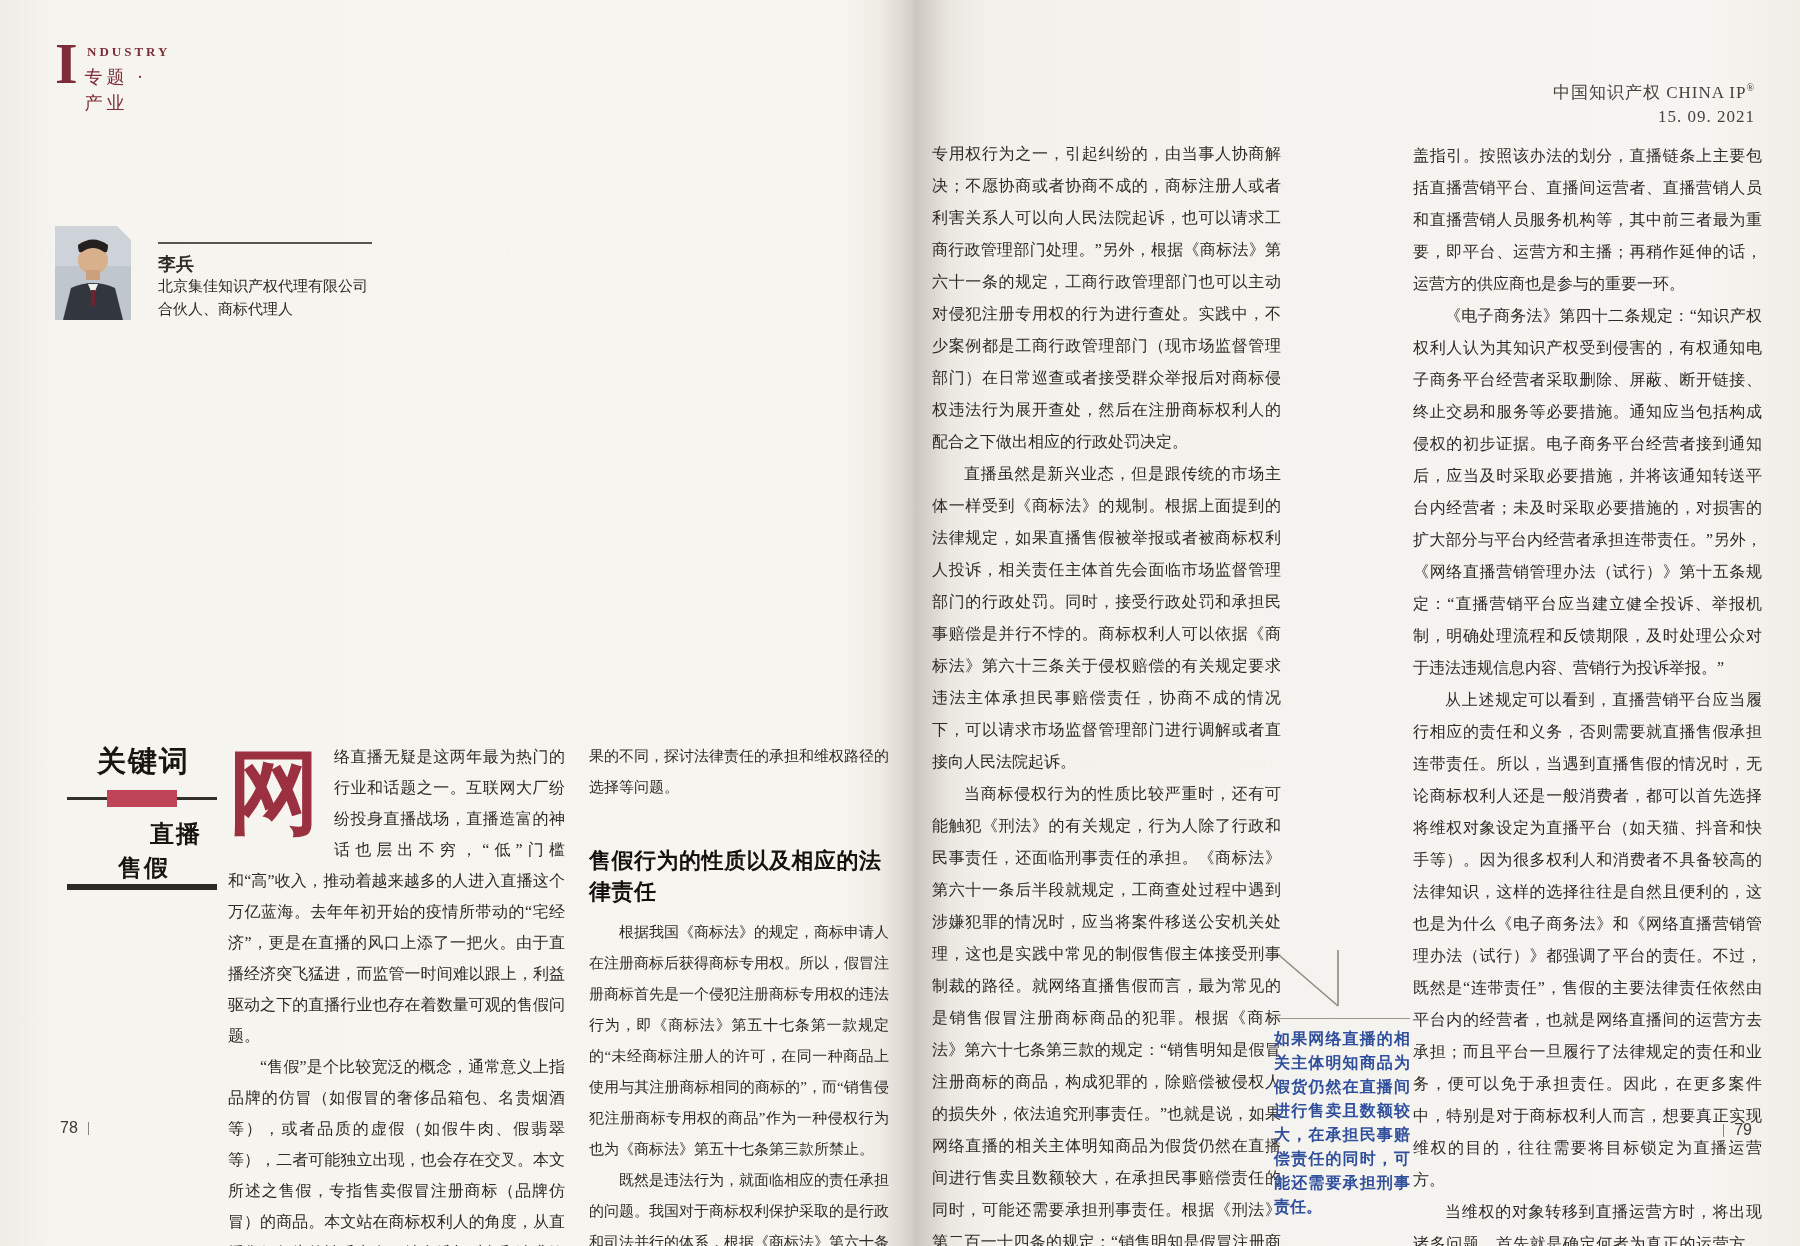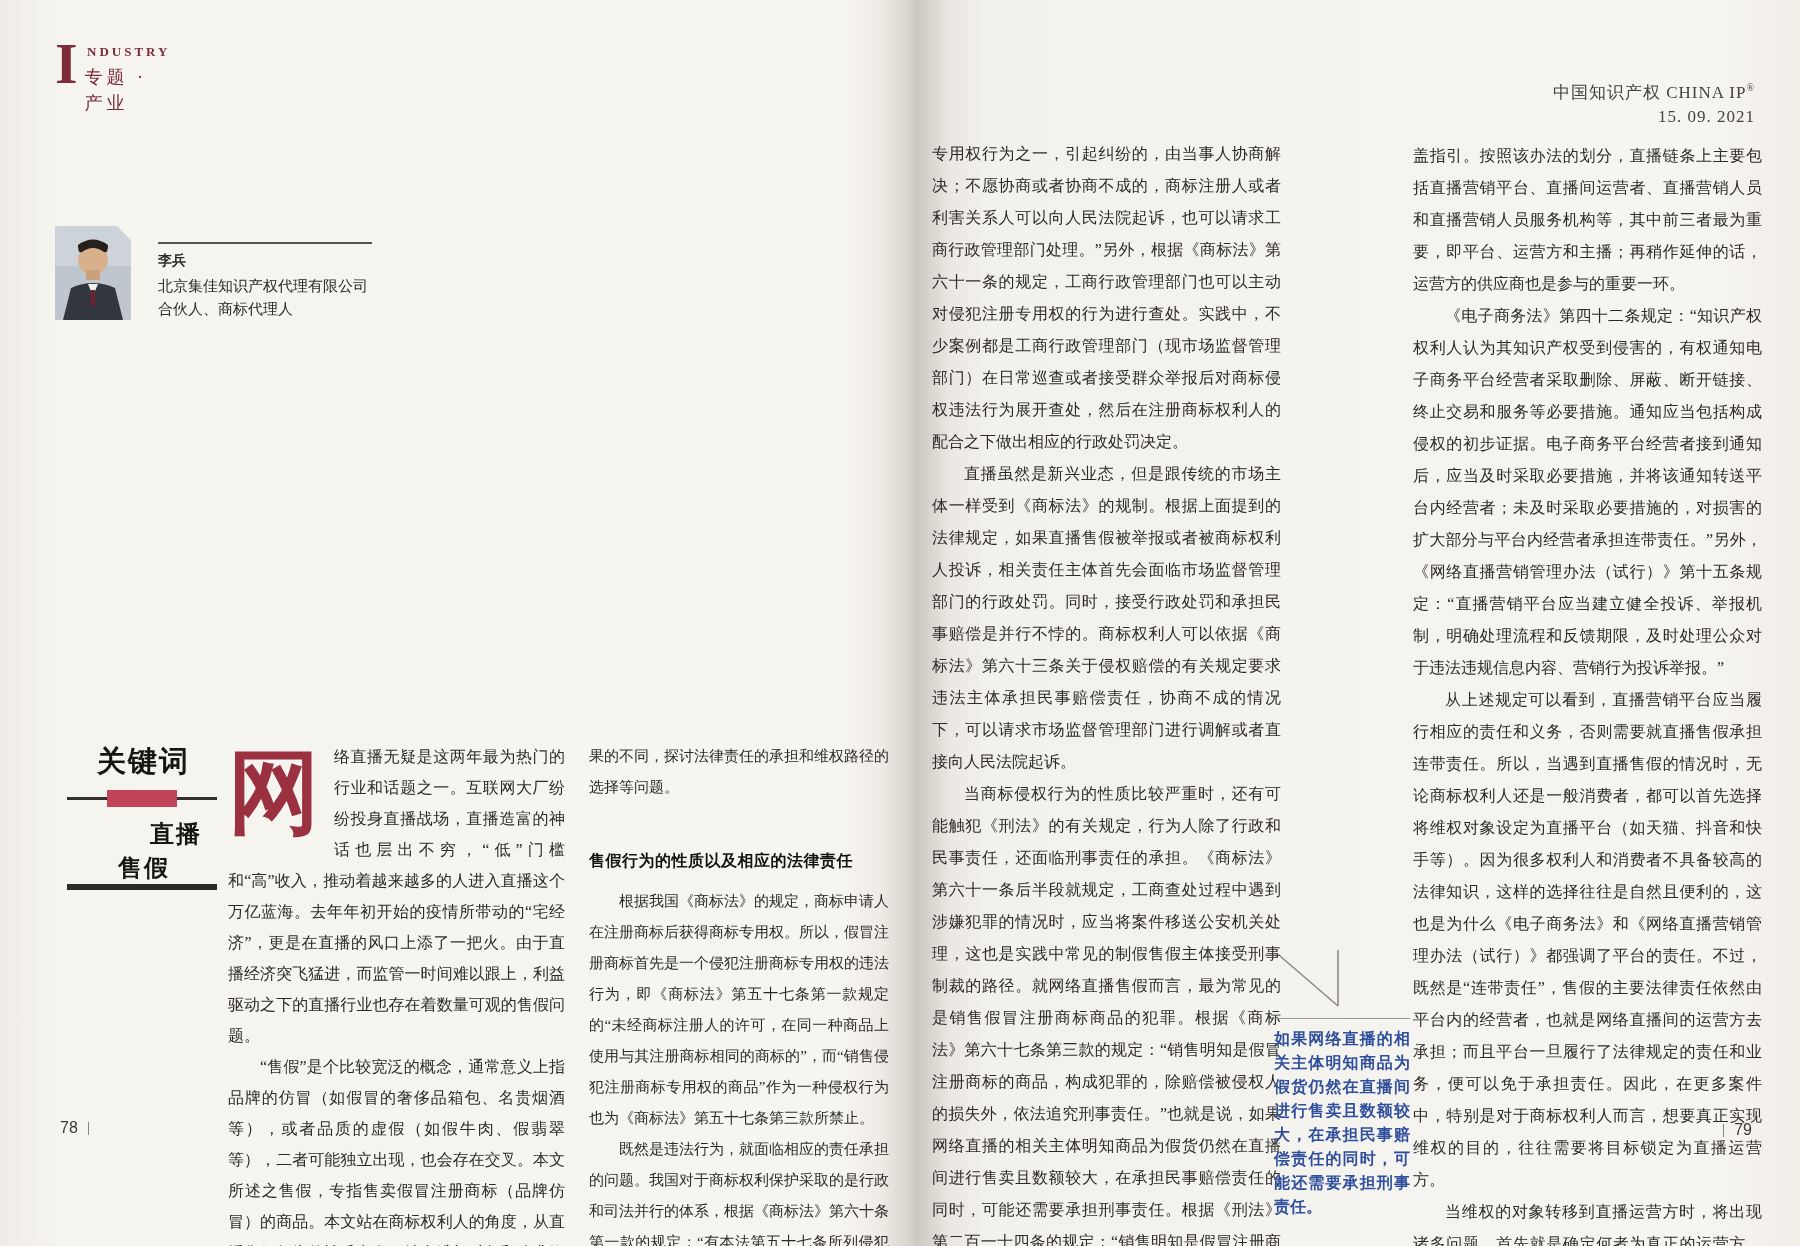--- a/index.html
+++ b/index.html
@@ -40,21 +40,21 @@
   .author-photo{
     position:absolute;left:55px;top:226px;width:76px;height:94px;
     background:linear-gradient(135deg,#cfd3d8 0%,#b4bac2 55%,#8e959e 100%);
     overflow:hidden;
   }
   .photo-notch{
     position:absolute;right:-1px;top:-1px;width:0;height:0;
     border-left:16px solid transparent;border-top:16px solid #f6f4ef;
   }
   .author-rule{position:absolute;left:158px;top:242px;width:214px;height:2px;background:#5a5450;}
-  .author-name{position:absolute;left:158px;top:252px;font-size:14px;font-weight:bold;color:#2c2a27;
+  .author-name{position:absolute;left:158px;top:252px;font-size:18px;font-weight:bold;color:#2c2a27;
     font-family:"Liberation Sans",sans-serif;}
   .author-company{position:absolute;left:158px;top:277px;font-size:15px;color:#2c2a27;
     font-family:"Liberation Sans",sans-serif;}
   .author-role{position:absolute;left:158px;top:300px;font-size:15px;color:#2c2a27;
     font-family:"Liberation Sans",sans-serif;}
   
   .kw-title{position:absolute;left:97px;top:742px;font-size:29px;font-weight:bold;color:#17150f;letter-spacing:2px;}
   .kw-line{position:absolute;left:67px;top:797px;width:150px;height:3px;background:#33302b;}
   .kw-line-accent{position:absolute;left:107px;top:790px;width:70px;height:17px;background:#c04458;}
   .kw-item1{position:absolute;left:118px;top:818px;font-size:24px;font-weight:bold;color:#17150f;letter-spacing:2px;margin-left:32px;}
@@ -73,21 +73,21 @@
   #col-d{left:1413px;top:140px;width:349px;height:1010px;line-height:32px;}
   .dropcap{
     float:left;width:98px;height:96px;margin:6px 8px 0 0;
     font-size:92px;line-height:92px;color:#9b3140;font-weight:bold;
     font-family:"Liberation Serif",serif;
   }
   .colheading{
     font-family:"Liberation Sans","DejaVu Sans",sans-serif;
     font-weight:bold;color:#14120f;text-align:left;text-indent:0;
   }
-  #col-b .colheading{font-size:16px;margin:42px 0 10px 0;letter-spacing:0.5px;}
+  #col-b .colheading{font-size:22px;margin:42px 0 10px 0;letter-spacing:0.5px;}
   
   .callout{position:absolute;left:1274px;top:948px;width:136px;}
   .callout .corner{display:block;margin-left:2px;}
   .callout .rule{width:100%;height:1px;background:#9a968f;margin:8px 0 9px 0;}
   .callout .text{
     font-family:Liberation Mono, monospace;
     font-weight:bold;color:#2f4f9d;font-size:16px;line-height:24px;text-align:justify;
   }
   
   .pagenum{position:absolute;font-size:16px;color:#3c3935;font-family:"Liberation Sans",sans-serif;}

